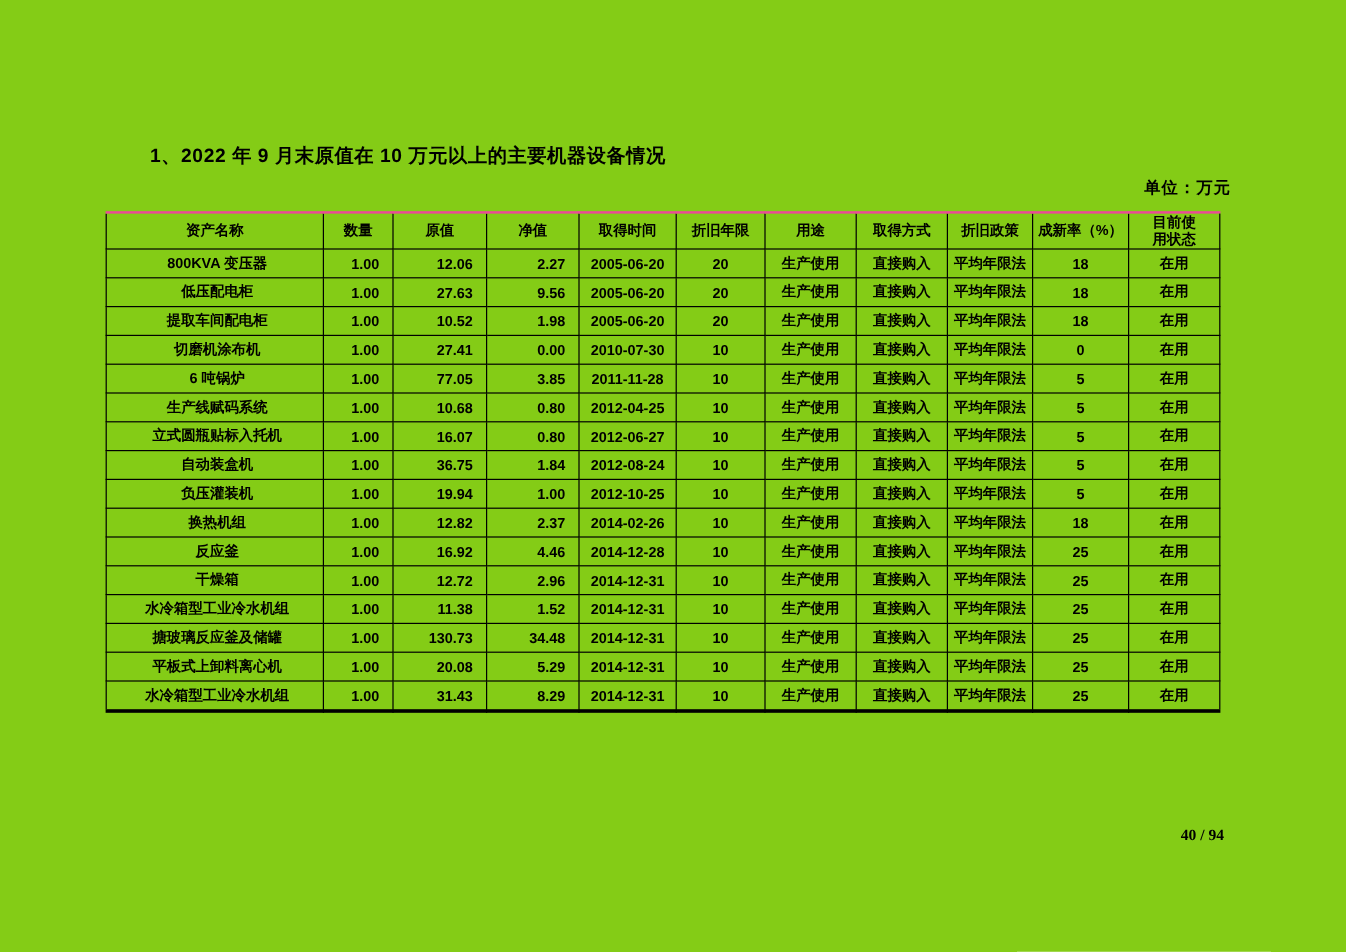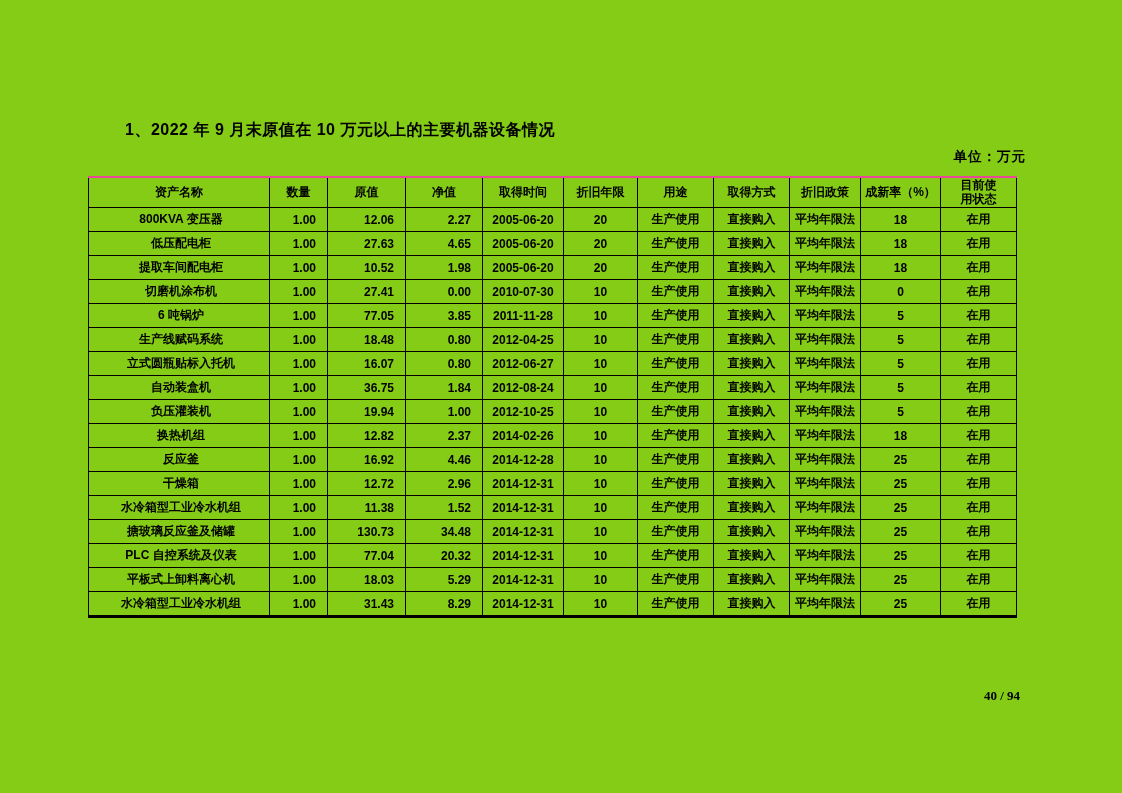--- a/index.html
+++ b/index.html
@@ -120,21 +120,21 @@
           <td>生产使用</td>
           <td>直接购入</td>
           <td>平均年限法</td>
           <td>18</td>
           <td>在用</td>
         </tr>
         <tr>
           <td>低压配电柜</td>
           <td>1.00</td>
           <td>27.63</td>
-          <td>4.65</td>
+          <td>9.56</td>
           <td>2005-06-20</td>
           <td>20</td>
           <td>生产使用</td>
           <td>直接购入</td>
           <td>平均年限法</td>
           <td>18</td>
           <td>在用</td>
         </tr>
         <tr>
           <td>提取车间配电柜</td>
@@ -171,21 +171,21 @@
           <td>10</td>
           <td>生产使用</td>
           <td>直接购入</td>
           <td>平均年限法</td>
           <td>5</td>
           <td>在用</td>
         </tr>
         <tr>
           <td>生产线赋码系统</td>
           <td>1.00</td>
-          <td>18.48</td>
+          <td>10.68</td>
           <td>0.80</td>
           <td>2012-04-25</td>
           <td>10</td>
           <td>生产使用</td>
           <td>直接购入</td>
           <td>平均年限法</td>
           <td>5</td>
           <td>在用</td>
         </tr>
         <tr>
@@ -286,36 +286,23 @@
           <td>34.48</td>
           <td>2014-12-31</td>
           <td>10</td>
           <td>生产使用</td>
           <td>直接购入</td>
           <td>平均年限法</td>
           <td>25</td>
           <td>在用</td>
         </tr>
         <tr>
-          <td>PLC 自控系统及仪表</td>
-          <td>1.00</td>
-          <td>77.04</td>
-          <td>20.32</td>
-          <td>2014-12-31</td>
-          <td>10</td>
-          <td>生产使用</td>
-          <td>直接购入</td>
-          <td>平均年限法</td>
-          <td>25</td>
-          <td>在用</td>
-        </tr>
-        <tr>
           <td>平板式上卸料离心机</td>
           <td>1.00</td>
-          <td>18.03</td>
+          <td>20.08</td>
           <td>5.29</td>
           <td>2014-12-31</td>
           <td>10</td>
           <td>生产使用</td>
           <td>直接购入</td>
           <td>平均年限法</td>
           <td>25</td>
           <td>在用</td>
         </tr>
         <tr>

